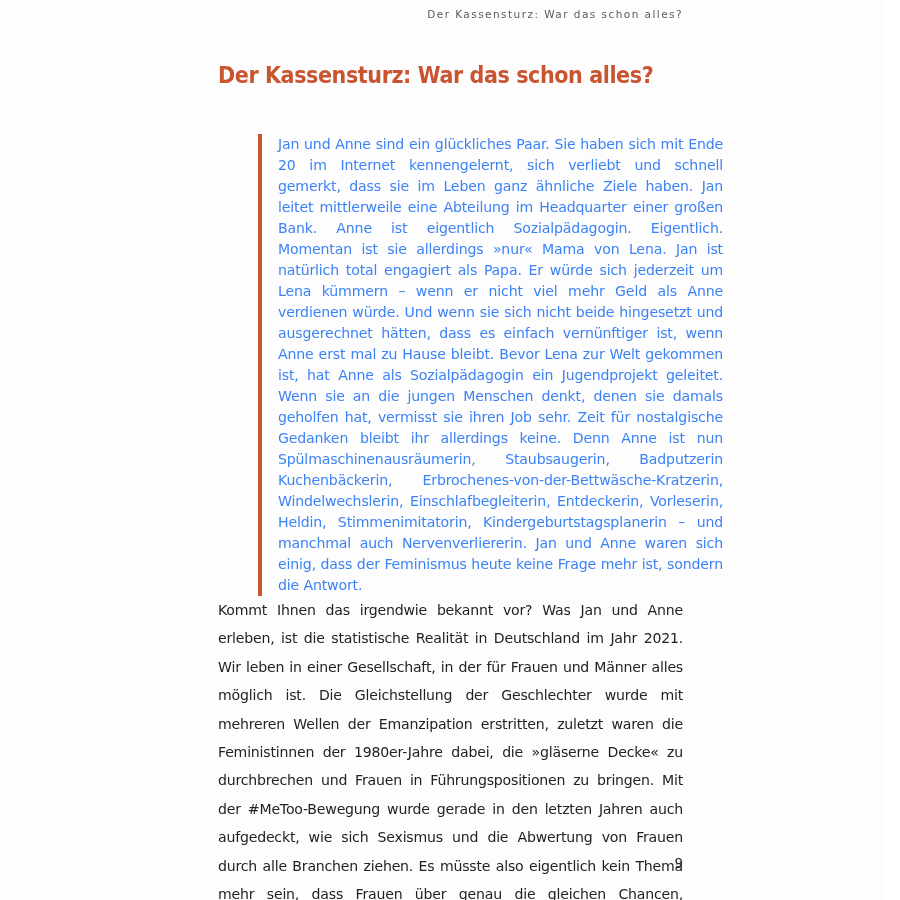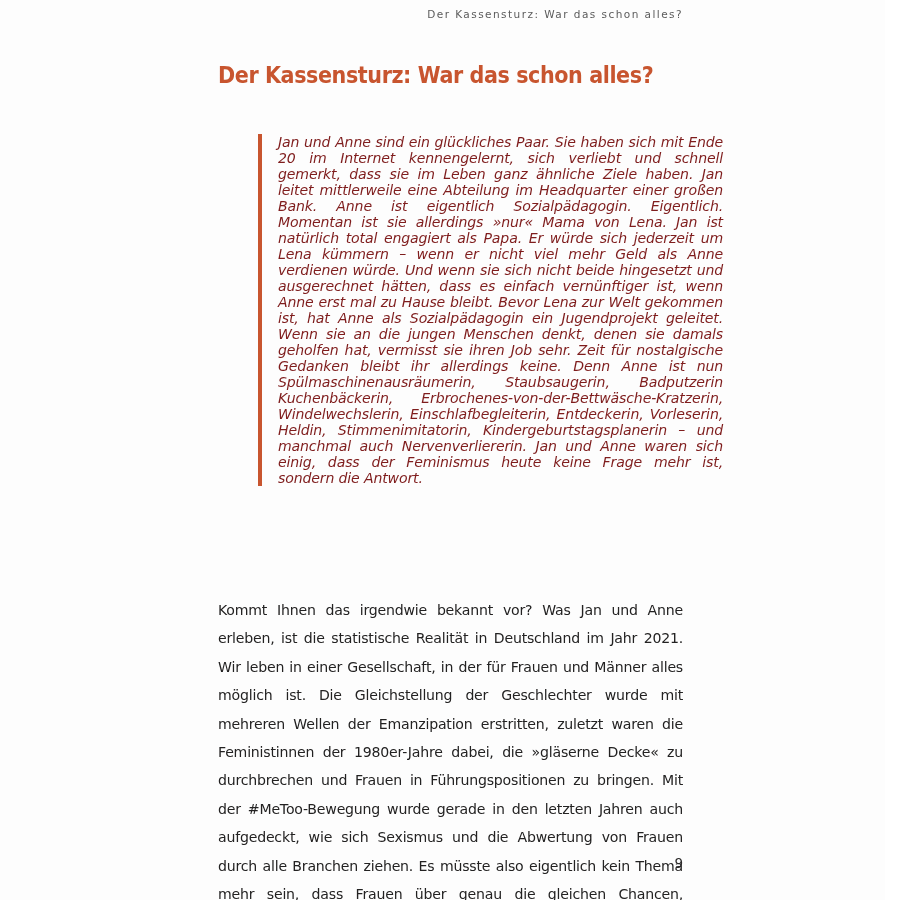--- a/index.html
+++ b/index.html
@@ -63,24 +63,23 @@
     top: 118px;
     left: 0;
     width: 465px;
     padding-left: 16px;
     border-left: 4px solid #c8552f;
     box-sizing: border-box;
   }
   .pullquote p {
     margin: 0;
     font-family: "DejaVu Sans", sans-serif;
-    font-style: italic;
     font-size: 14.1px;
-    line-height: 16px;
-    color: #7f1d1d;
+    line-height: 21px;
+    color: #3b82f6;
     text-align: justify;
     text-justify: inter-word;
     hyphens: manual;
     letter-spacing: -0.15px;
   }
 
   
   .body-text {
     position: absolute;
     top: 596px;

